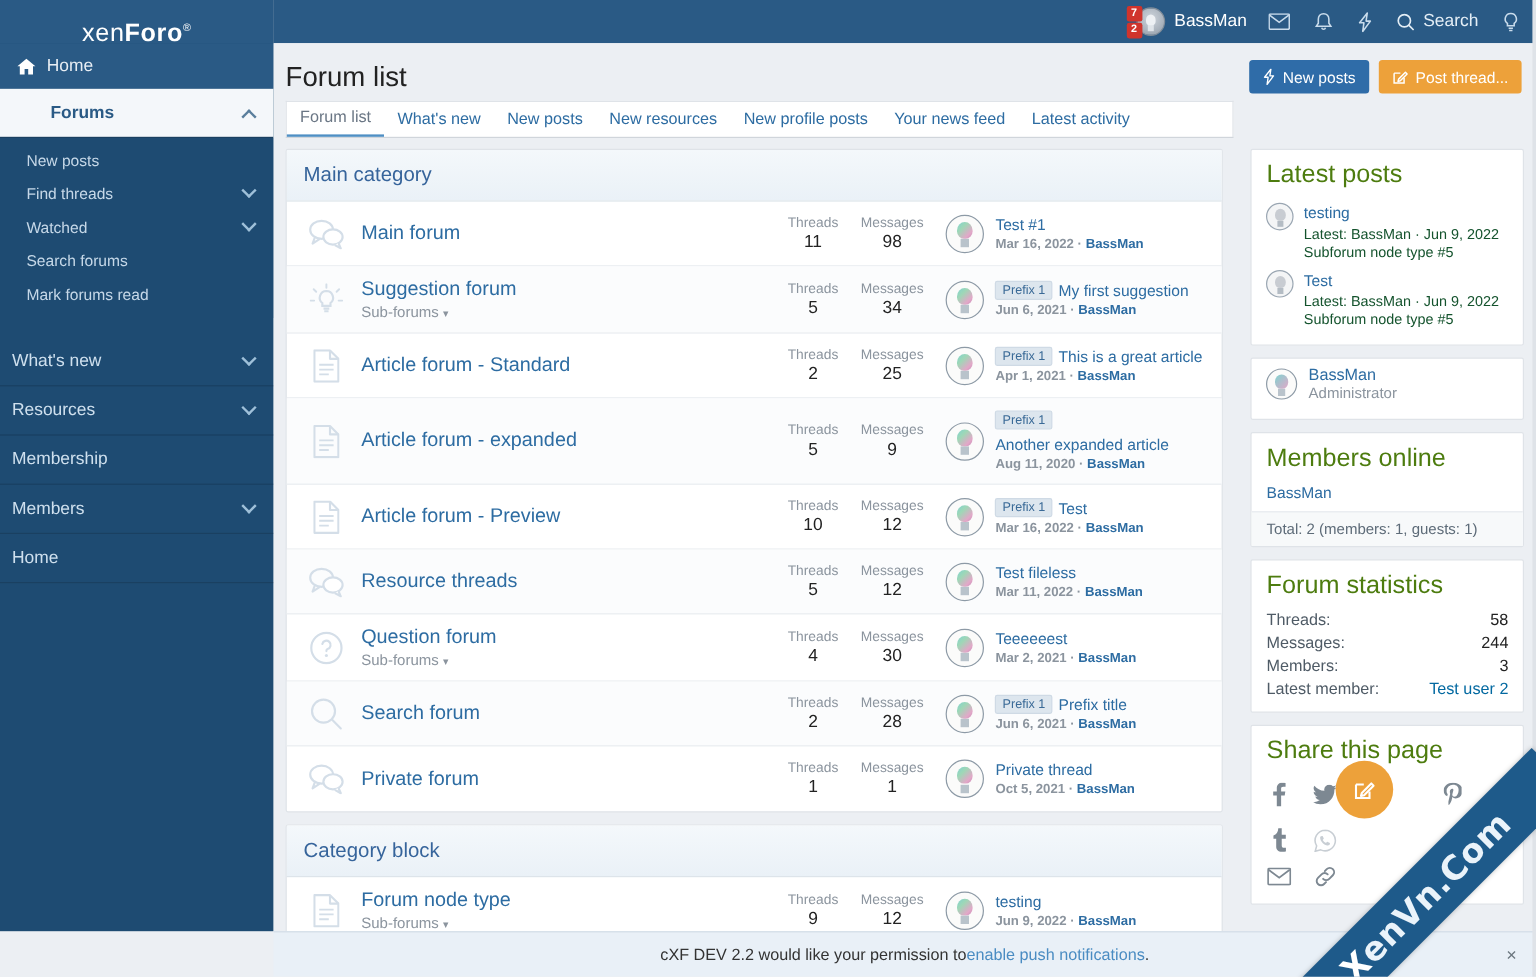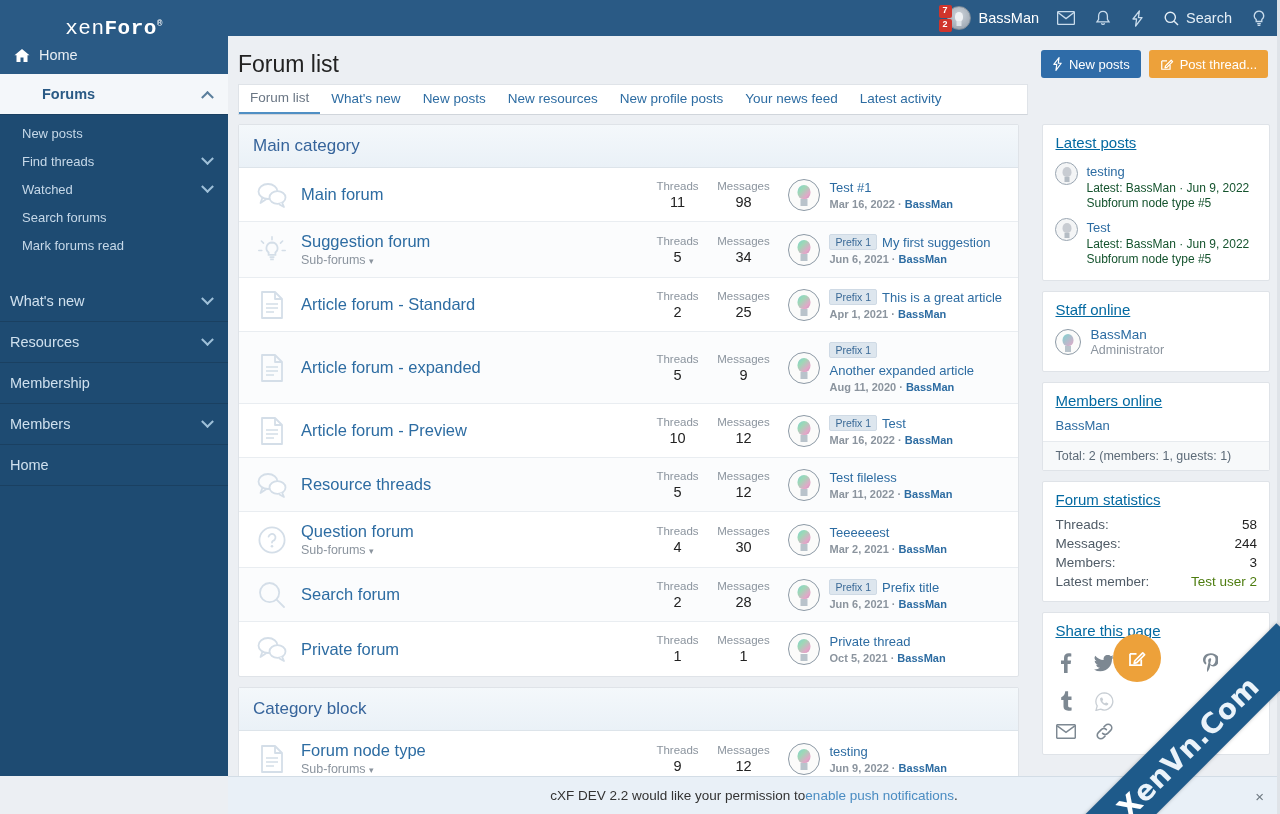--- a/index.html
+++ b/index.html
@@ -19,21 +19,21 @@
     width: 228px; height: 776px;
     background: #1e4b72;
     overflow: hidden;
   }
   .logo-area {
     height: 36px; display: flex; align-items: center; justify-content: center;
     background: #2a5a85;
   }
   .logo-text {
     font-size: 21px; color: #ffffff; letter-spacing: .5px;
-    font-family: Liberation Mono, monospace; font-weight: 300; margin-top: 20px;
+    font-family: Liberation Sans, sans-serif; font-weight: 300; margin-top: 20px;
   }
   .logo-text b { font-weight: 700; }
   .logo-reg { font-size: 9px; vertical-align: super; }
 
   .nav-home {
     height: 38px; display: flex; align-items: center; gap: 9px;
     padding: 0 14px; background: #2a5a85; color: #e8eef4; font-size: 14.5px;
   }
   .nav-section {
     display: flex; align-items: center; justify-content: space-between;
@@ -162,21 +162,21 @@
   .f-last-title { font-size: 13px; color: #2d6ca2; display: flex; align-items: center; gap: 5px; flex-wrap: wrap; }
   .prefix {
     background: #dde6ee; color: #3a6a97; font-size: 10.5px; padding: 1px 5px;
     border-radius: 2px; border: 1px solid #cfdae5;
   }
   .f-last-meta { font-size: 11px; color: #8b949e; margin-top: 3px; font-weight: bold; }
   .f-last-meta a { color: #2d6ca2; }
 
   
   .w { background: #fff; border: 1px solid #dfe3e8; border-radius: 2px; margin-bottom: 10px; }
-  .w-head { padding: 9px 12px 3px; font-size: 15px; color: #0369a1; text-decoration: underline; }
+  .w-head { padding: 9px 12px 3px; font-size: 21px; color: #4d7c0f; }
   .w-body { padding: 4px 12px 10px; }
   .lp-item { display: flex; gap: 8px; padding: 4px 0; }
   .lp-av { width: 23px; height: 23px; flex: 0 0 23px; border-radius: 50%; background:#f4f5f6; border: 1px solid #9aa6b2; position: relative; overflow:hidden; }
   .lp-av .bulb { position:absolute; left:50%; top:18%; transform:translateX(-50%); width:9px; height:10px; border-radius:50% 50% 45% 45%; background:#c8ccd2; }
   .lp-av .base { position:absolute; left:50%; top:66%; transform:translateX(-50%); width:5px; height:5px; background:#b4bcc4; }
   .lp-title { font-size: 13px; color: #2d6ca2; }
   .lp-meta { font-size: 12px; color: #14532d; margin-top: 1px; }
   .staff-item { display: flex; gap: 9px; align-items: center; padding: 2px 0 4px; }
   .staff-av { width: 26px; height: 26px; flex: 0 0 26px; border-radius:50%; background:#fbfbfa; border:1px solid #8d9aa6; position:relative; overflow:hidden;}
   .staff-av .bulb { position:absolute; left:50%; top:17%; transform:translateX(-50%); width:11px;height:12px;border-radius:50% 50% 45% 45%; background: linear-gradient(135deg,#7fd3d0,#e2a8c8); }
@@ -184,21 +184,21 @@
   .staff-name { font-size: 13.5px; color: #2d6ca2; }
   .staff-role { font-size: 12.5px; color: #8b949e; margin-top: 1px; }
   .mo-name { font-size: 13px; color: #2d6ca2; padding: 2px 0 8px; }
   .mo-total {
     border-top: 1px solid #e6eaee; background: #f7f9fa;
     padding: 7px 12px; font-size: 12.5px; color: #5d6b78;
     margin: 0 -12px -10px;
   }
   .stat-line { display: flex; justify-content: space-between; font-size: 13.5px; padding: 2px 0; color: #4f5b66; }
   .stat-line .v { color: #222; }
-  .stat-line .v.link { color: #4d7c0f; }
+  .stat-line .v.link { color: #0369a1; }
   .share-icons { display: flex; align-items: center; gap: 16px; padding: 6px 0 2px; color: #7d8892; flex-wrap: wrap; }
   .share-icons .si { width: 22px; height: 22px; display:flex; align-items:center; justify-content:center; }
   .fab {
     position: absolute; width: 48px; height: 48px; border-radius: 50%;
     background: #eda13a; display: flex; align-items: center; justify-content: center;
     left: 1113px; top: 634px; color: #fff; z-index: 30;
   }
 
   
   .notice {
@@ -694,21 +694,20 @@
                 <div class="lp-av">
                   <span class="bulb"></span>
                   <span class="base"></span>
                 </div>
                 <div><a class="lp-title">Test</a><div class="lp-meta">Latest: BassMan · Jun 9, 2022</div><div class="lp-meta">Subforum node type #5</div></div>
               </div>
             </div>
         </div>
 
         <div class="w">
-          <div class="w-head">Staff online</div>
           <div class="w-body">
             <div class="staff-item">
               <div class="staff-av">
                   <span class="bulb"></span>
                   <span class="base"></span>
                 </div>
               <div>
                 <div class="staff-name">BassMan</div>
                 <div class="staff-role">Administrator</div>
               </div>

